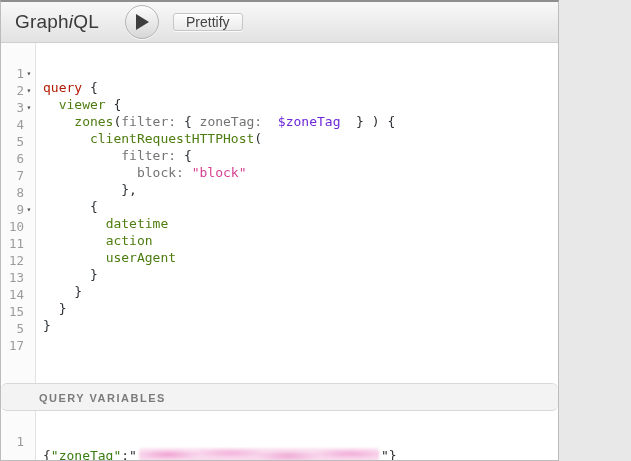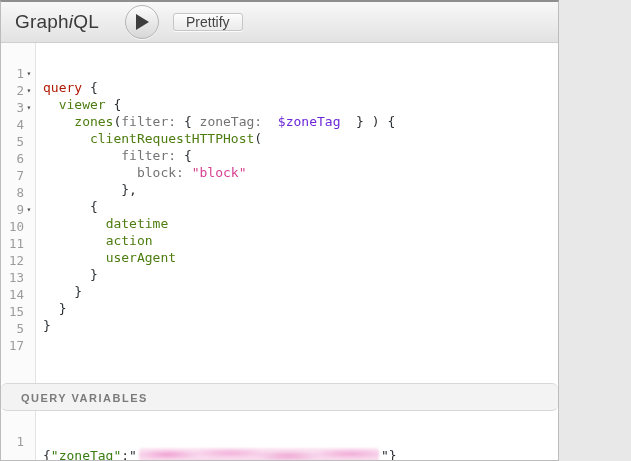--- a/index.html
+++ b/index.html
@@ -67,21 +67,21 @@
       radial-gradient(ellipse 55px 7px at 38% 40%, rgba(242,170,215,.85), transparent 75%),
       radial-gradient(ellipse 45px 8px at 62% 60%, rgba(236,158,206,.8), transparent 75%),
       radial-gradient(ellipse 55px 7px at 88% 45%, rgba(240,162,210,.85), transparent 75%),
       linear-gradient(#fbe4f3,#f8d8ec);
     filter:blur(1.3px);
   }
   
   .vars-title-bar{
     height:28px;box-sizing:border-box;background:#f3f3f3;
     border-top:1px solid #d8d8d8;border-bottom:1px solid #d8d8d8;
-    line-height:26px;padding-left:20px;cursor:pointer;border-radius:6px;
+    line-height:26px;padding-left:38px;cursor:pointer;border-radius:6px;
   }
   .vars-title{
     font-size:11px;font-weight:bold;letter-spacing:1.5px;color:#7b7b7b;
   }
 </style>
 </head>
 <body>
 
 <div class="app">
 

